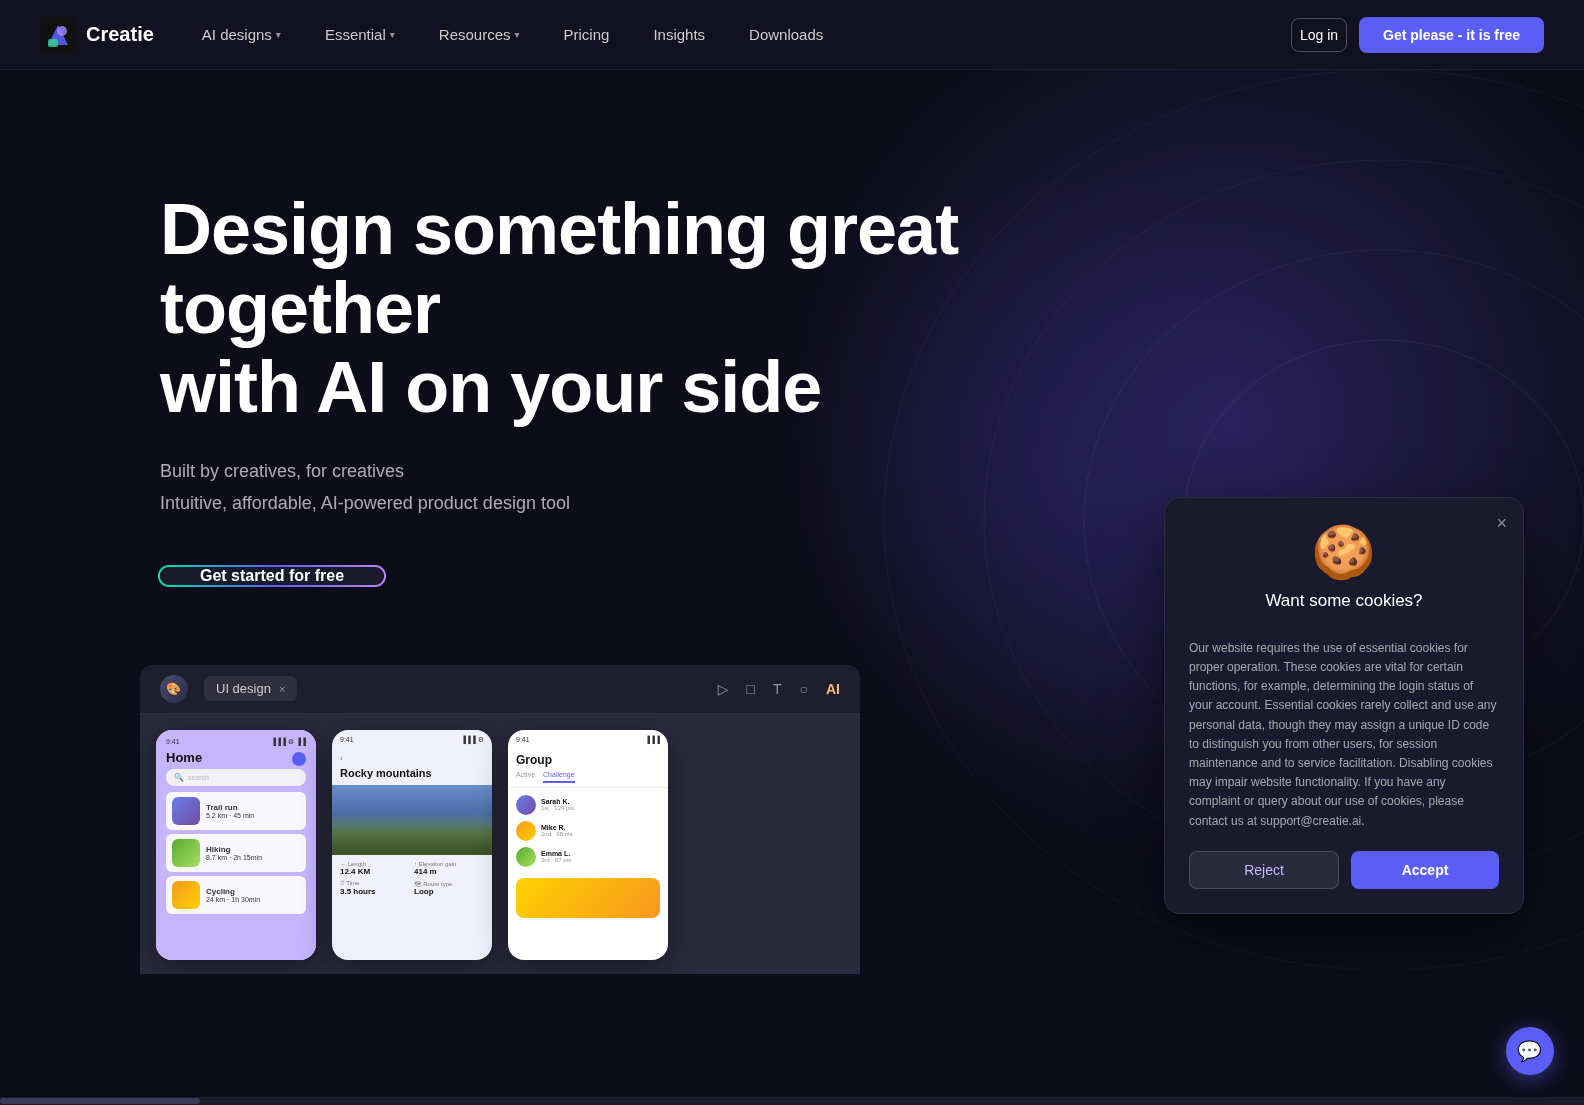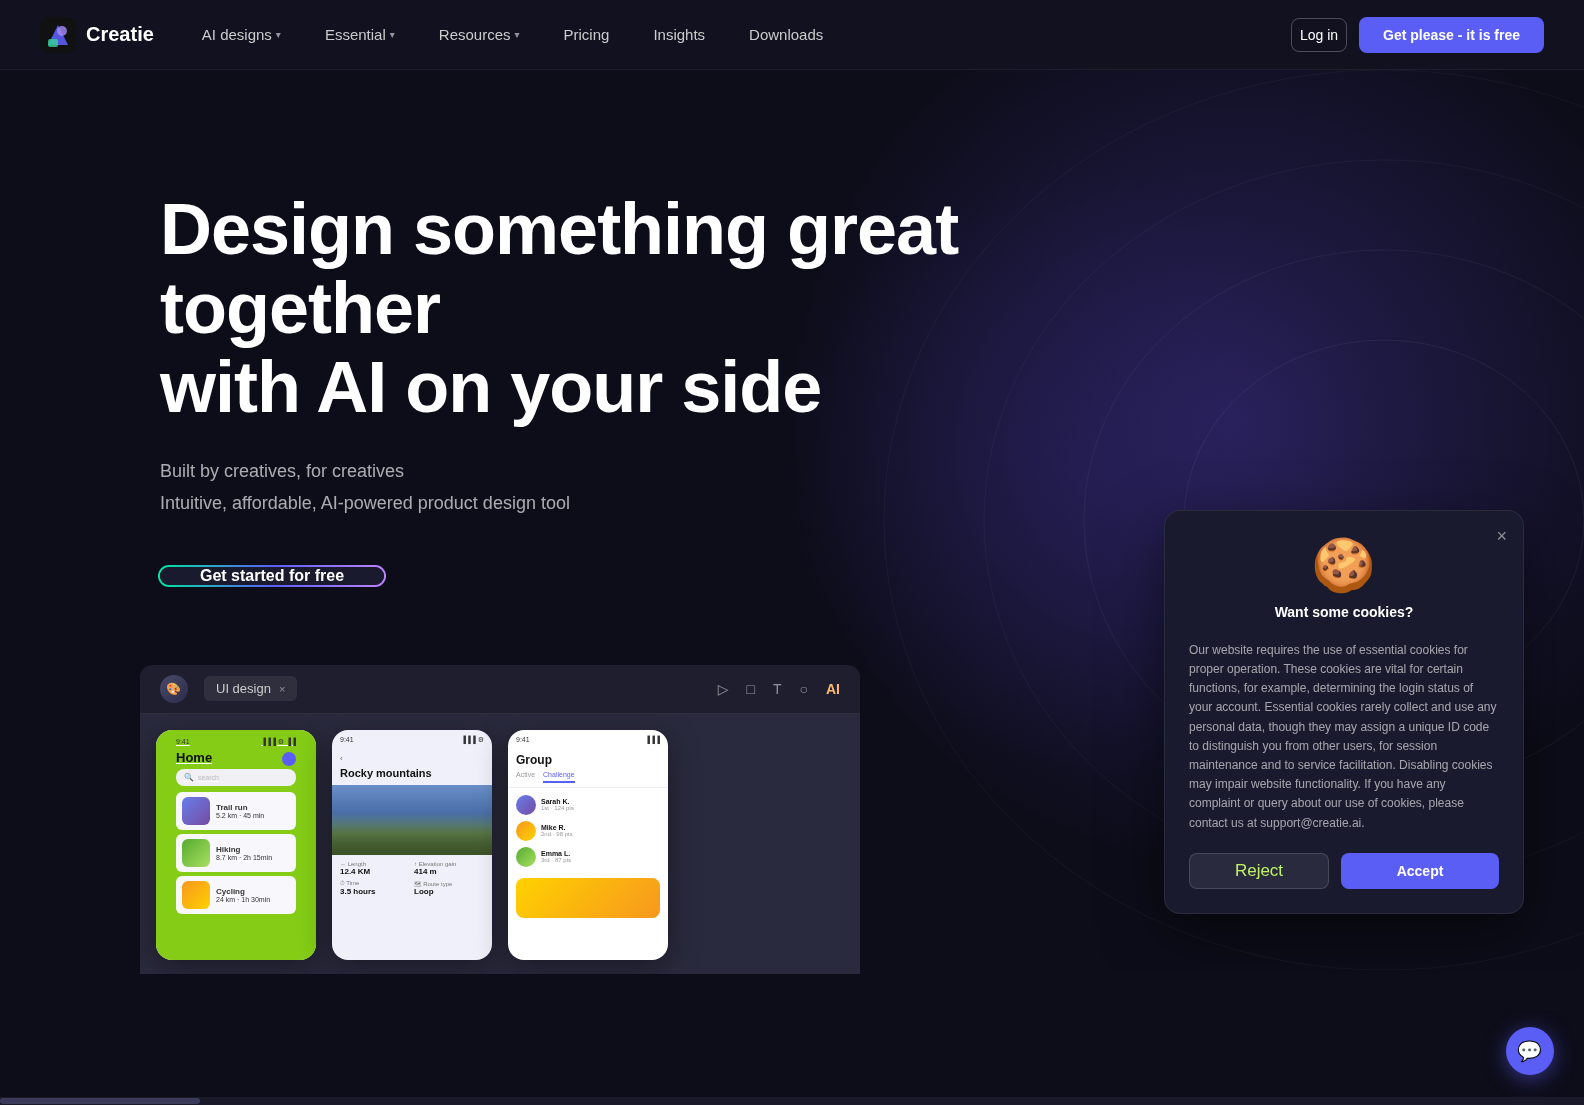--- a/index.html
+++ b/index.html
@@ -252,24 +252,23 @@
       background: #f5f5f5;
       border-radius: 16px;
       width: 160px;
       min-width: 160px;
       height: 230px;
       overflow: hidden;
       position: relative;
       box-shadow: 0 8px 32px rgba(0,0,0,0.4);
     }
     .phone-card-inner {
-      padding: 8px 20px;
+      padding: 8px 10px;
       height: 100%;
-      background: #84cc16;
-      text-decoration: underline;
+      background: #c4b5fd;
     }
     .phone-statusbar {
       display: flex;
       justify-content: space-between;
       font-size: 7px;
       color: #333;
       margin-bottom: 4px;
     }
     .phone-title {
       font-size: 13px;
@@ -434,43 +433,44 @@
       margin-left: auto;
       background: none;
       border: none;
       color: rgba(255,255,255,0.5);
       font-size: 18px;
       cursor: pointer;
       padding: 0;
       line-height: 1;
     }
     .cookie-title {
-      font-size: 14px;
-      font-weight: 700;
+      font-size: 17px;
+      font-weight: 400;
       color: #fff;
-      margin-bottom: 21px;
+      margin-bottom: 28px;
       text-align: center;
     }
     .cookie-text {
       font-size: 12px;
       color: rgba(255,255,255,0.6);
       line-height: 1.6;
       margin-bottom: 20px;
     }
     .cookie-actions {
       display: flex;
       gap: 12px;
     }
     .btn-reject {
       flex: 1;
+      padding: 10px;
       background: #2a2a3e;
       border: 1px solid rgba(255,255,255,0.15);
-      color: #bef264;
+      color: #c4b5fd;
       border-radius: 8px;
-      font-size: 17px;
+      font-size: 14px;
       cursor: pointer;
       font-weight: 500;
     }
     .btn-accept {
       flex: 1;
       padding: 10px;
       background: #5b5ef5;
       border: none;
       color: #fff;
       border-radius: 8px;

